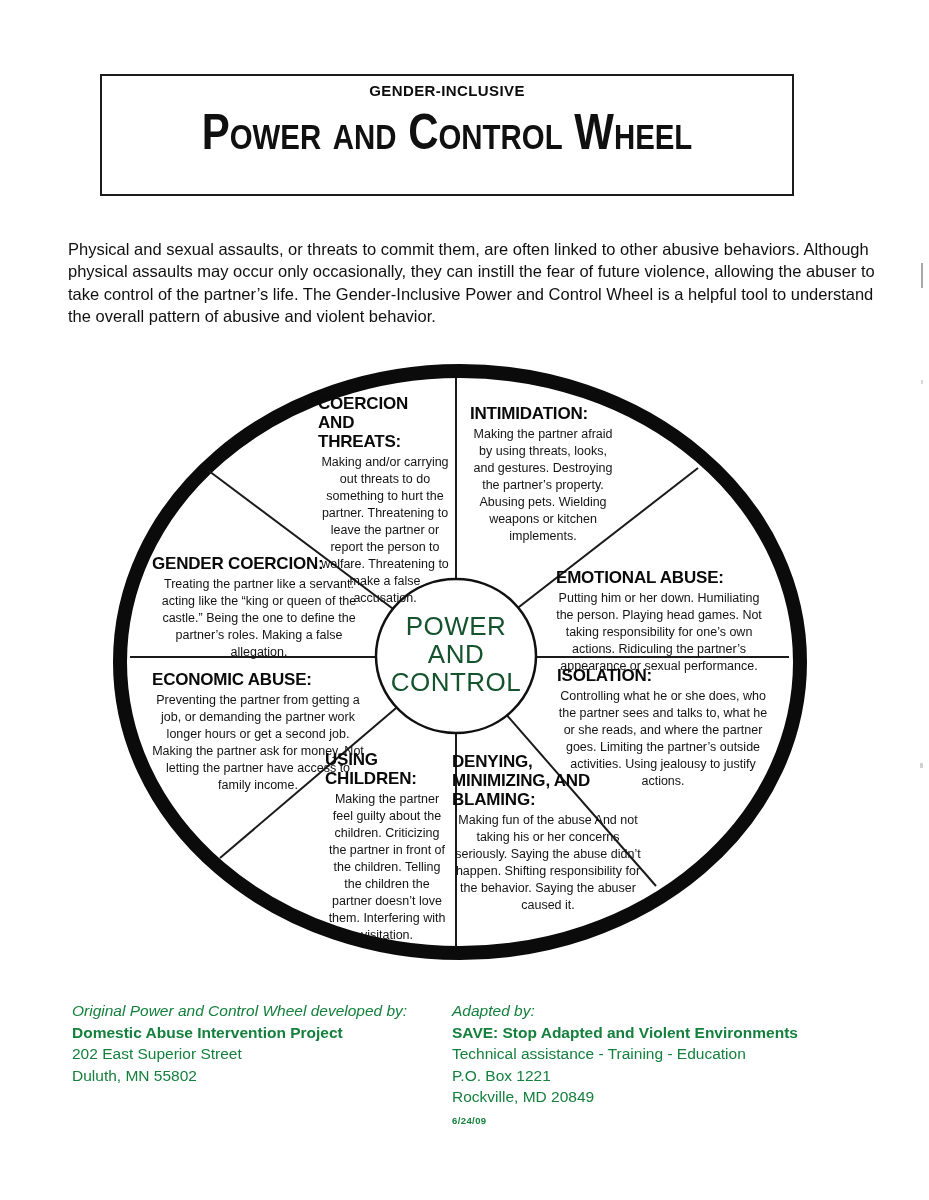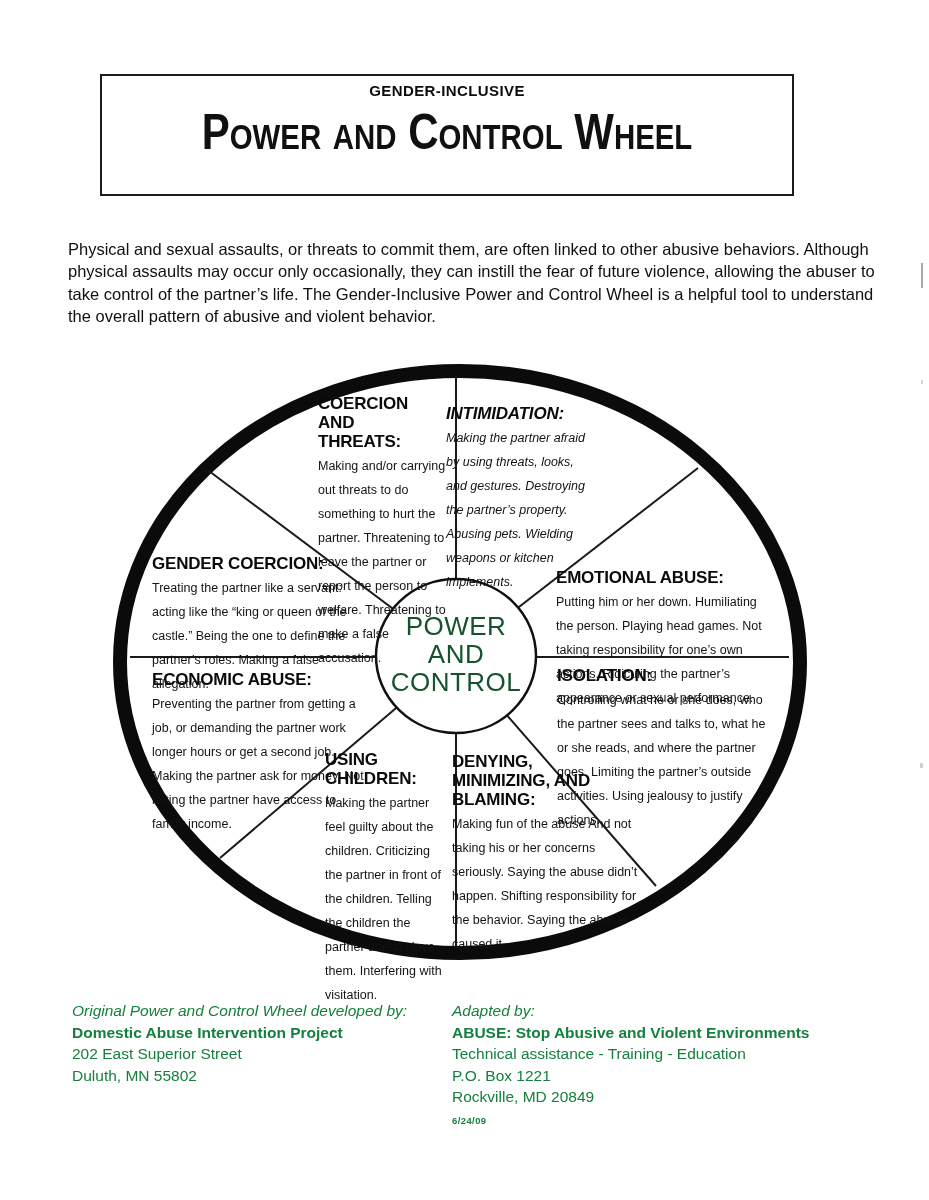--- a/index.html
+++ b/index.html
@@ -64,27 +64,28 @@
   .seg-title {
     font-weight: bold;
     font-size: 17px;
     line-height: 19px;
     letter-spacing: -0.2px;
     color: #0a0a0a;
   }
   .seg-body {
     margin-top: 3px;
     font-size: 12.5px;
-    line-height: 24px;
+    line-height: 17px;
     color: #131313;
+    text-align: center;
   }
 
   .seg-coercion     { left: 208px; top: 32px;  width: 134px; }
   .seg-coercion .seg-title { width: 122px; }
-  .seg-intimidation { left: 336px; top: 42px;  width: 146px; font-style: italic; }
+  .seg-intimidation { left: 360px; top: 42px;  width: 146px; }
   .seg-emotional    { left: 446px; top: 206px; width: 206px; }
   .seg-isolation    { left: 447px; top: 304px; width: 212px; }
   .seg-denying      { left: 342px; top: 390px; width: 192px; }
   .seg-denying .seg-title { width: 140px; }
   .seg-children     { left: 215px; top: 388px; width: 124px; }
   .seg-children .seg-title { width: 108px; }
   .seg-economic     { left: 42px;  top: 308px; width: 212px; }
   .seg-gender       { left: 42px;  top: 192px; width: 214px; }
 
   .center-label {
@@ -199,20 +200,20 @@
 
   <div class="footer-block footer-left">
     <div class="f-italic">Original Power and Control Wheel developed by:</div>
     <div class="f-bold">Domestic Abuse Intervention Project</div>
     <div>202 East Superior Street</div>
     <div>Duluth, MN 55802</div>
   </div>
 
   <div class="footer-block footer-right">
     <div class="f-italic">Adapted by:</div>
-    <div class="f-bold">ABUSE: Stop Abusive and Violent Environments</div>
+    <div class="f-bold">SAVE: Stop Adapted and Violent Environments</div>
     <div>Technical assistance - Training - Education</div>
     <div>P.O. Box 1221</div>
     <div>Rockville, MD 20849</div>
     <div class="f-date">6/24/09</div>
   </div>
 
 </div>
 
 </body></html>

